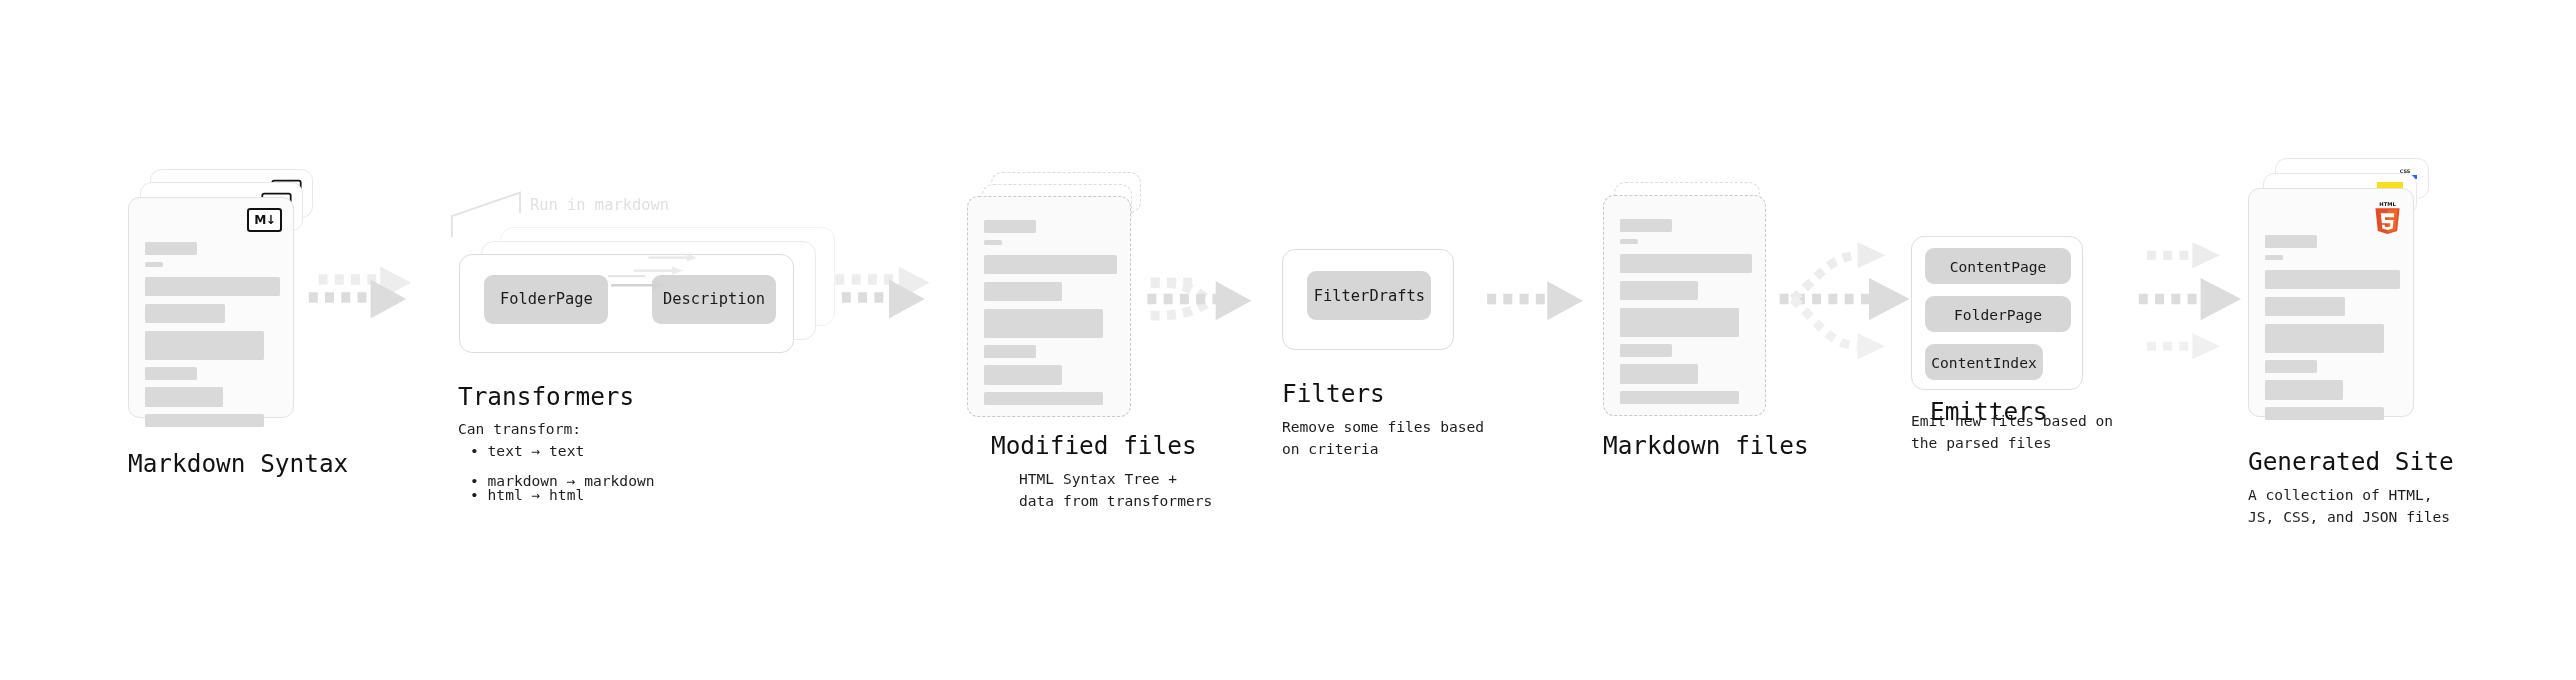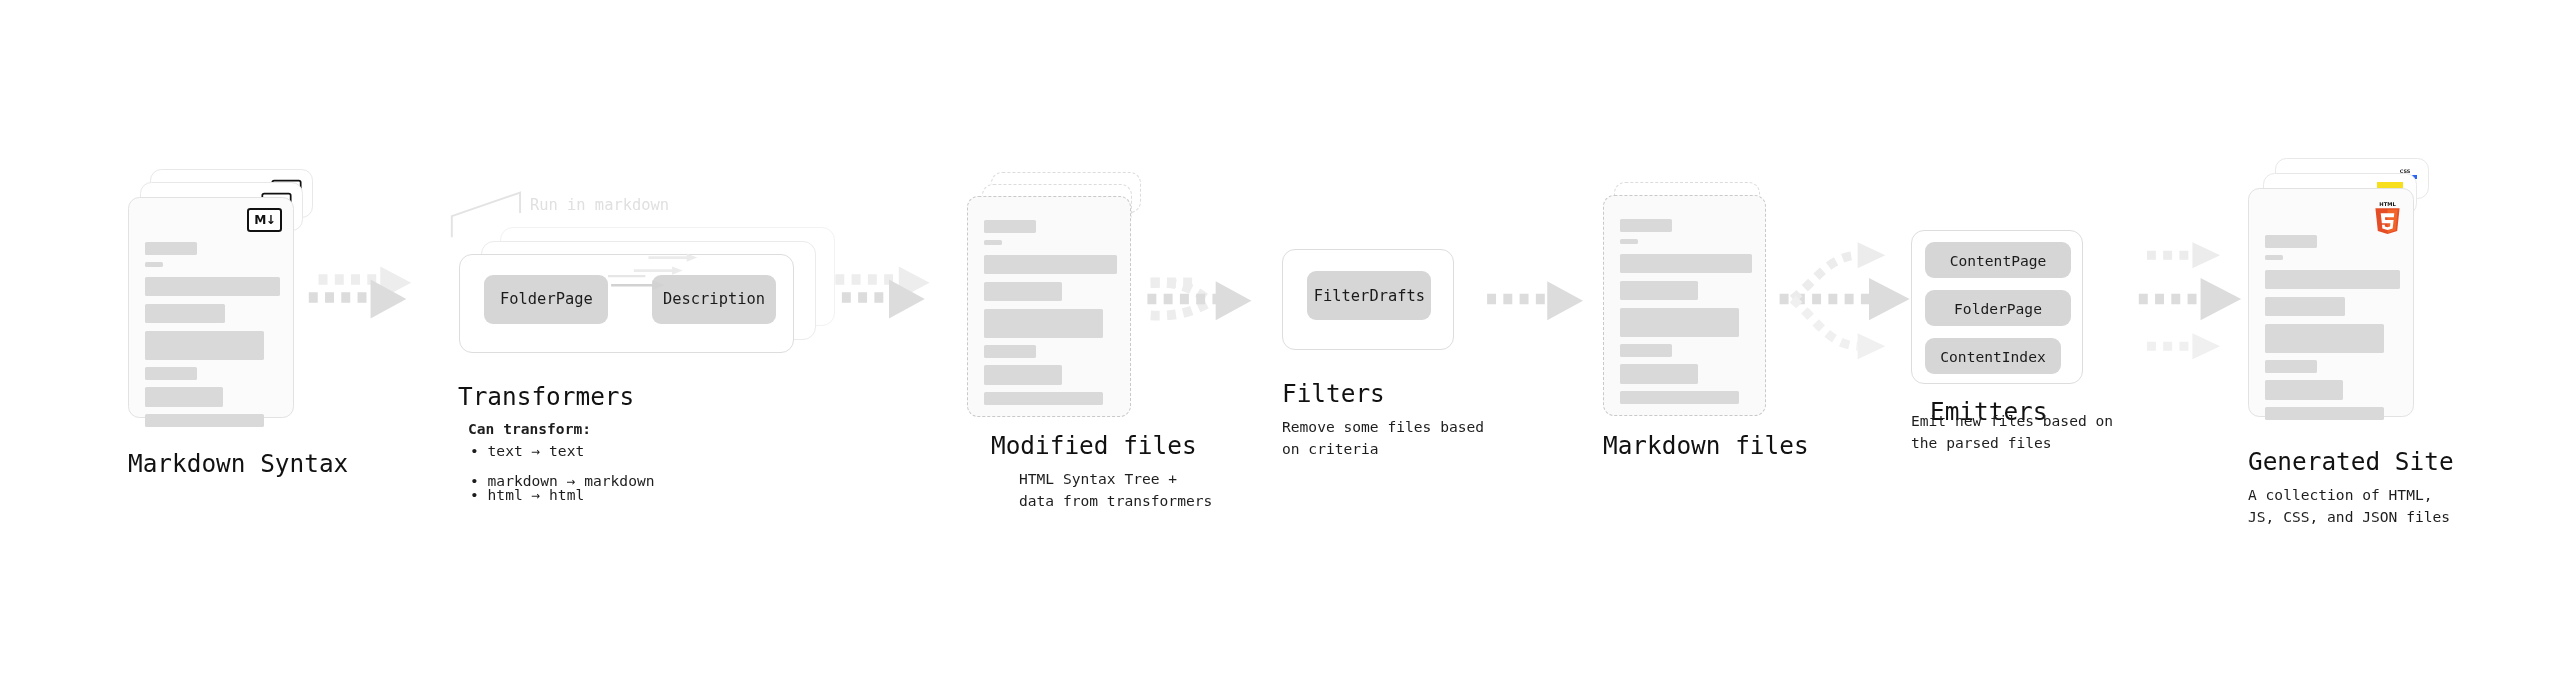--- a/index.html
+++ b/index.html
@@ -293,21 +293,21 @@
         <line x1="780" y1="333" x2="830" y2="333"></line>
         <polygon points="827,328 840,333 827,338" fill="#ebebeb" stroke="none"></polygon>
       </g>
       <g stroke="#d2d2d2" stroke-width="3.2" fill="none">
         <line x1="752" y1="351" x2="806" y2="351"></line>
         <polygon points="803,345 818,351 803,357" fill="#d2d2d2" stroke="none"></polygon>
       </g>
     </svg>
 
     <div class="title" style="left:458px; top:382px;">Transformers</div>
-    <div class="sub" style="left:468px; top:418px;font-weight:bold;">Can transform:</div>
+    <div class="sub" style="left:458px; top:418px;">Can transform:</div>
     <div class="bullets" style="left:470px; top:440px;">• text → text</div>
     <div class="bullets" style="left:470px; top:462px;margin-top:8px;">• markdown → markdown</div>
     <div class="bullets" style="left:470px; top:484px;">• html → html</div>
   </div>
 
   <div class="node" style="left:0px; top:0px;">
 
     <div class="card dashed-ghost" style="left:991px; top:172px; width:150px; height:41px;"></div>
     <div class="card dashed-ghost" style="left:982px; top:184px; width:150px; height:41px;"></div>
 
@@ -351,24 +351,24 @@
         <div class="line" style="width:52px;height:13px;"></div>
         <div class="line" style="width:78px;height:19.5px;"></div>
         <div class="line" style="width:119px;height:13px;"></div>
       </div>
     </div>
 
     <div class="title" style="left:1603px; top:431px;">Markdown files</div>
   </div>
 
   <div class="node" style="left:0px; top:0px;">
-    <div class="rbox lvl0" style="left:1911px; top:230px; width:172px; height:154px;">
+    <div class="rbox lvl0" style="left:1911px; top:236px; width:172px; height:154px;">
       <div class="pill l0" style="left:13px; top:11.4px; width:146px; height:36px; font-size:14.6px;">ContentPage</div>
       <div class="pill l0" style="left:13px; top:59px; width:146px; height:36px; font-size:14.6px;">FolderPage</div>
-      <div class="pill l0" style="left:13px; top:107px; width:136px; height:36px; font-size:14.6px;">ContentIndex</div>
+      <div class="pill l0" style="left:13px; top:107px; width:118px; height:36px; font-size:14.6px;">ContentIndex</div>
     </div>
 
     <div class="title" style="left:1911px; top:397px;margin-left:19px;">Emitters</div>
     <div class="sub" style="left:1911px; top:410px;">Emit new files based on
 the parsed files</div>
   </div>
 
   <div class="node" style="left:0px; top:0px;">
 
     <div class="card ghost" style="left:2275px; top:158px; width:154px; height:41px;">

